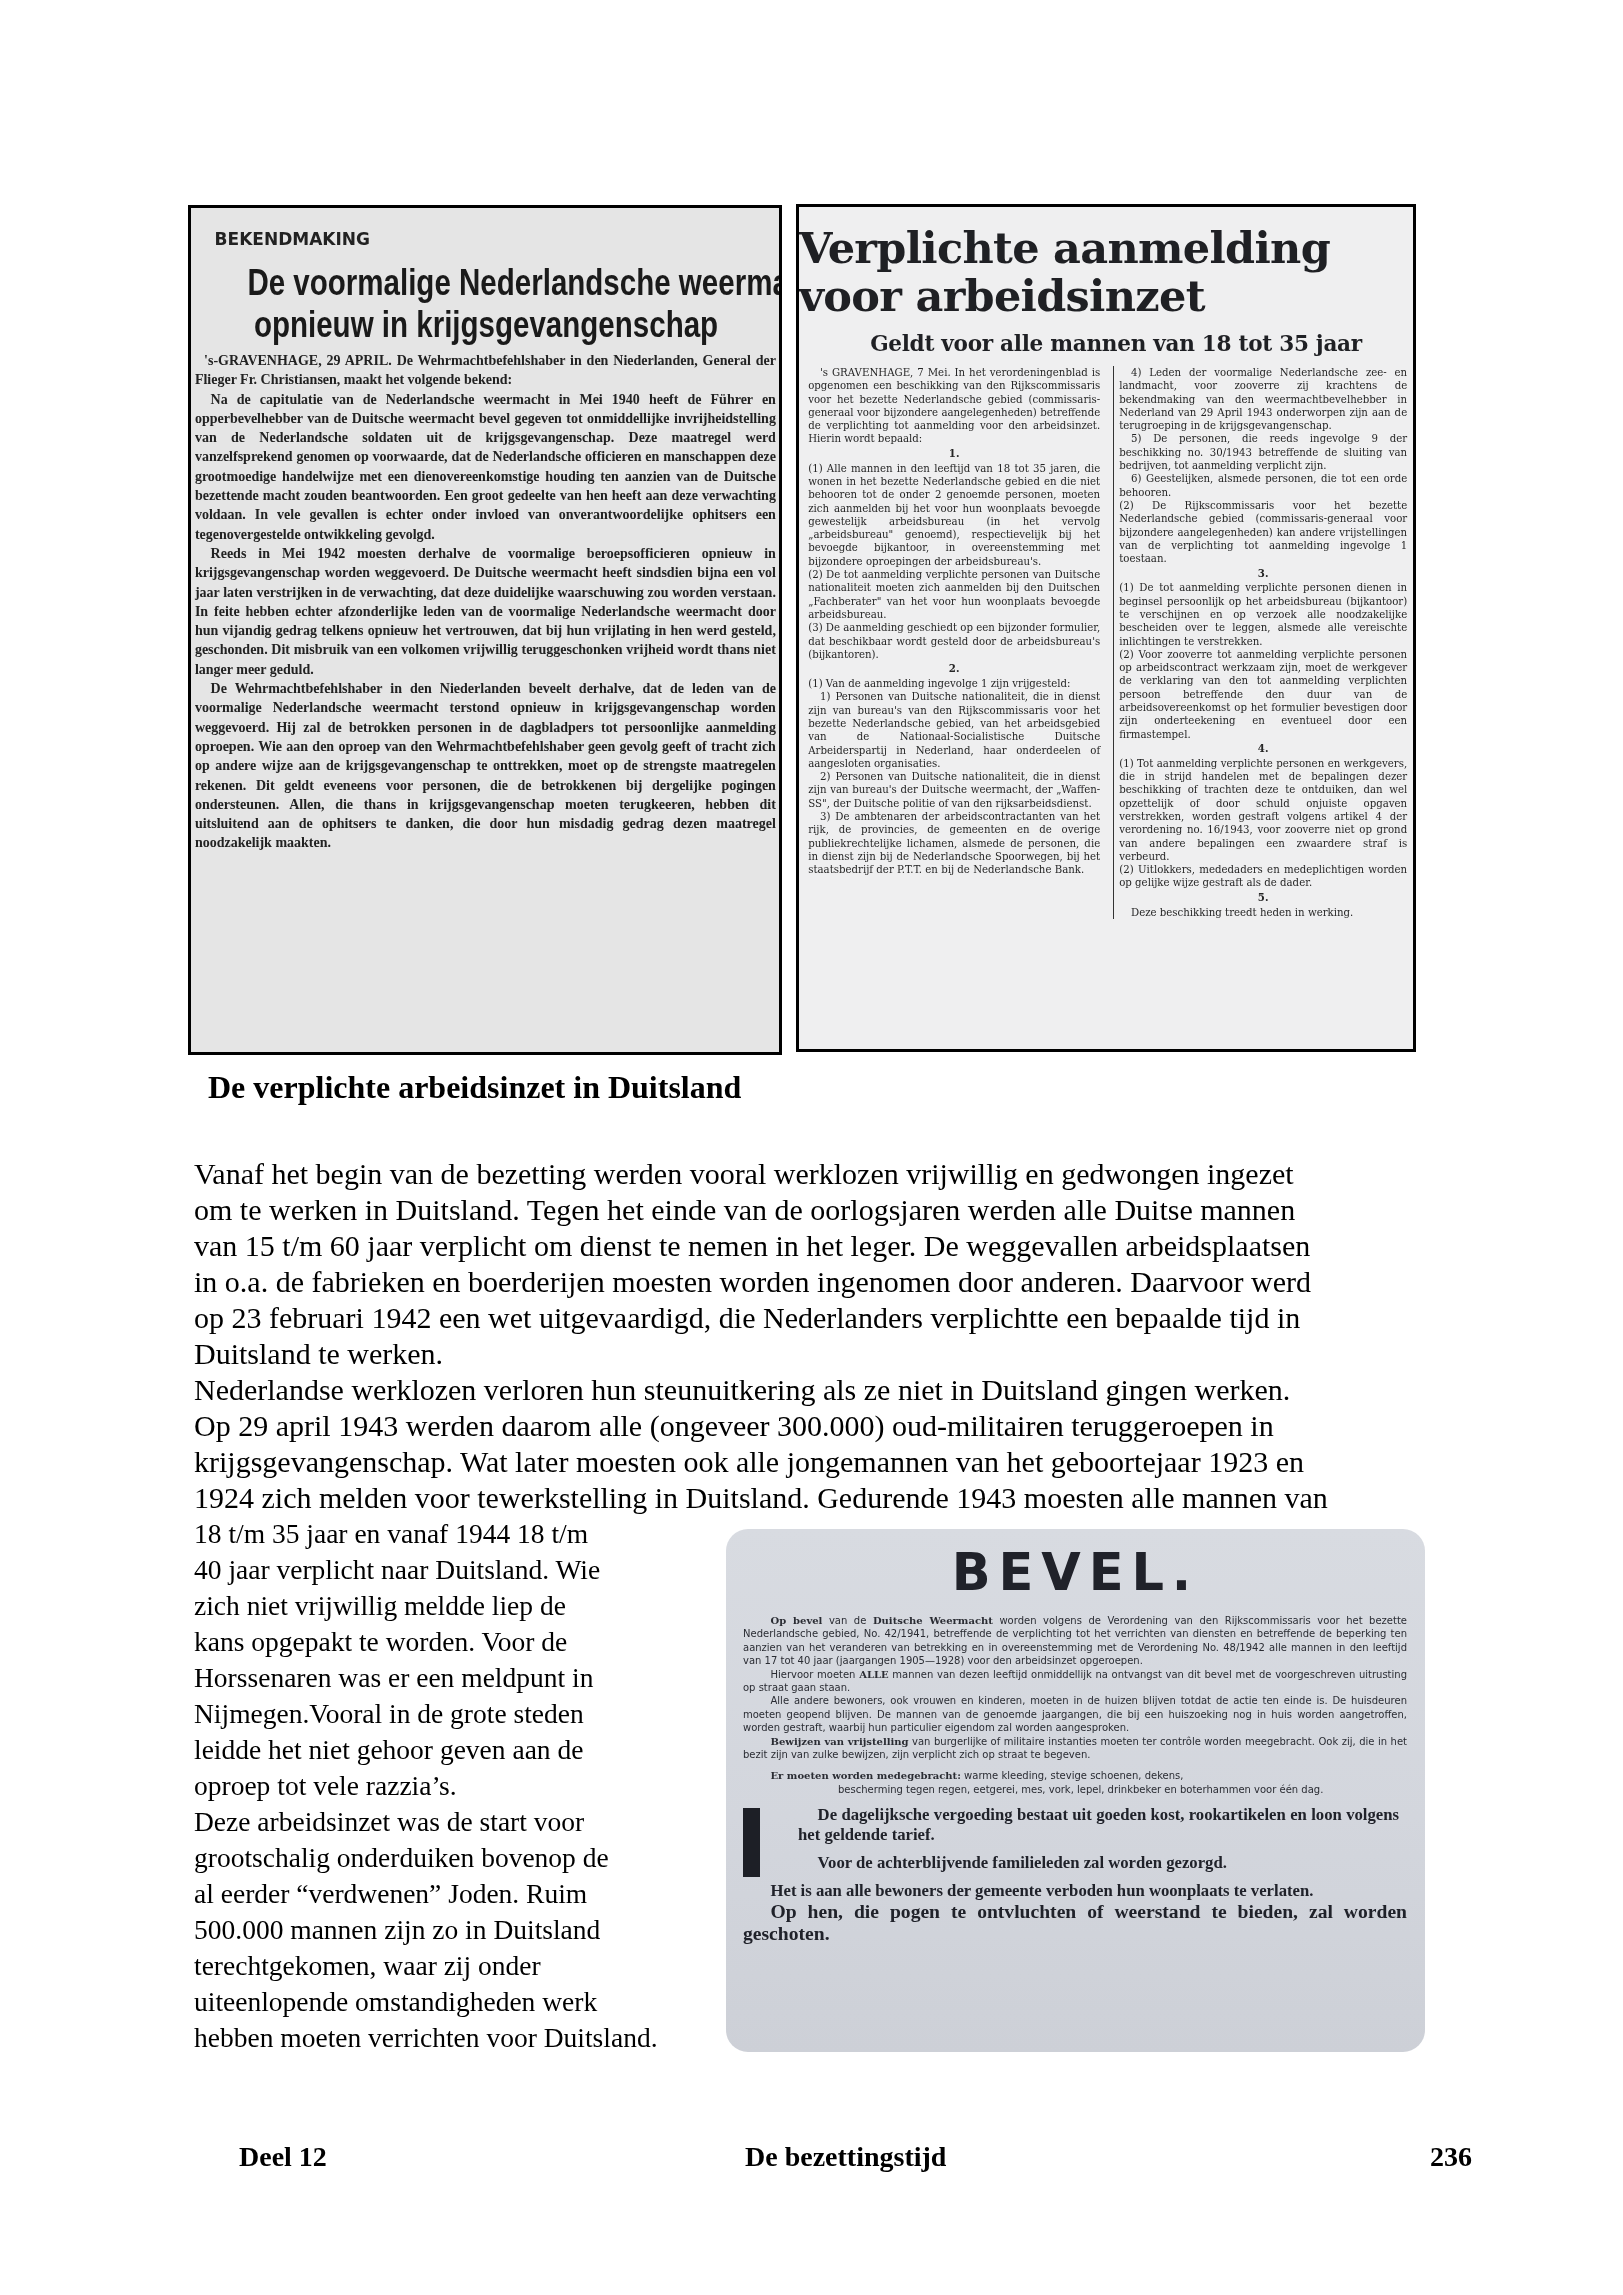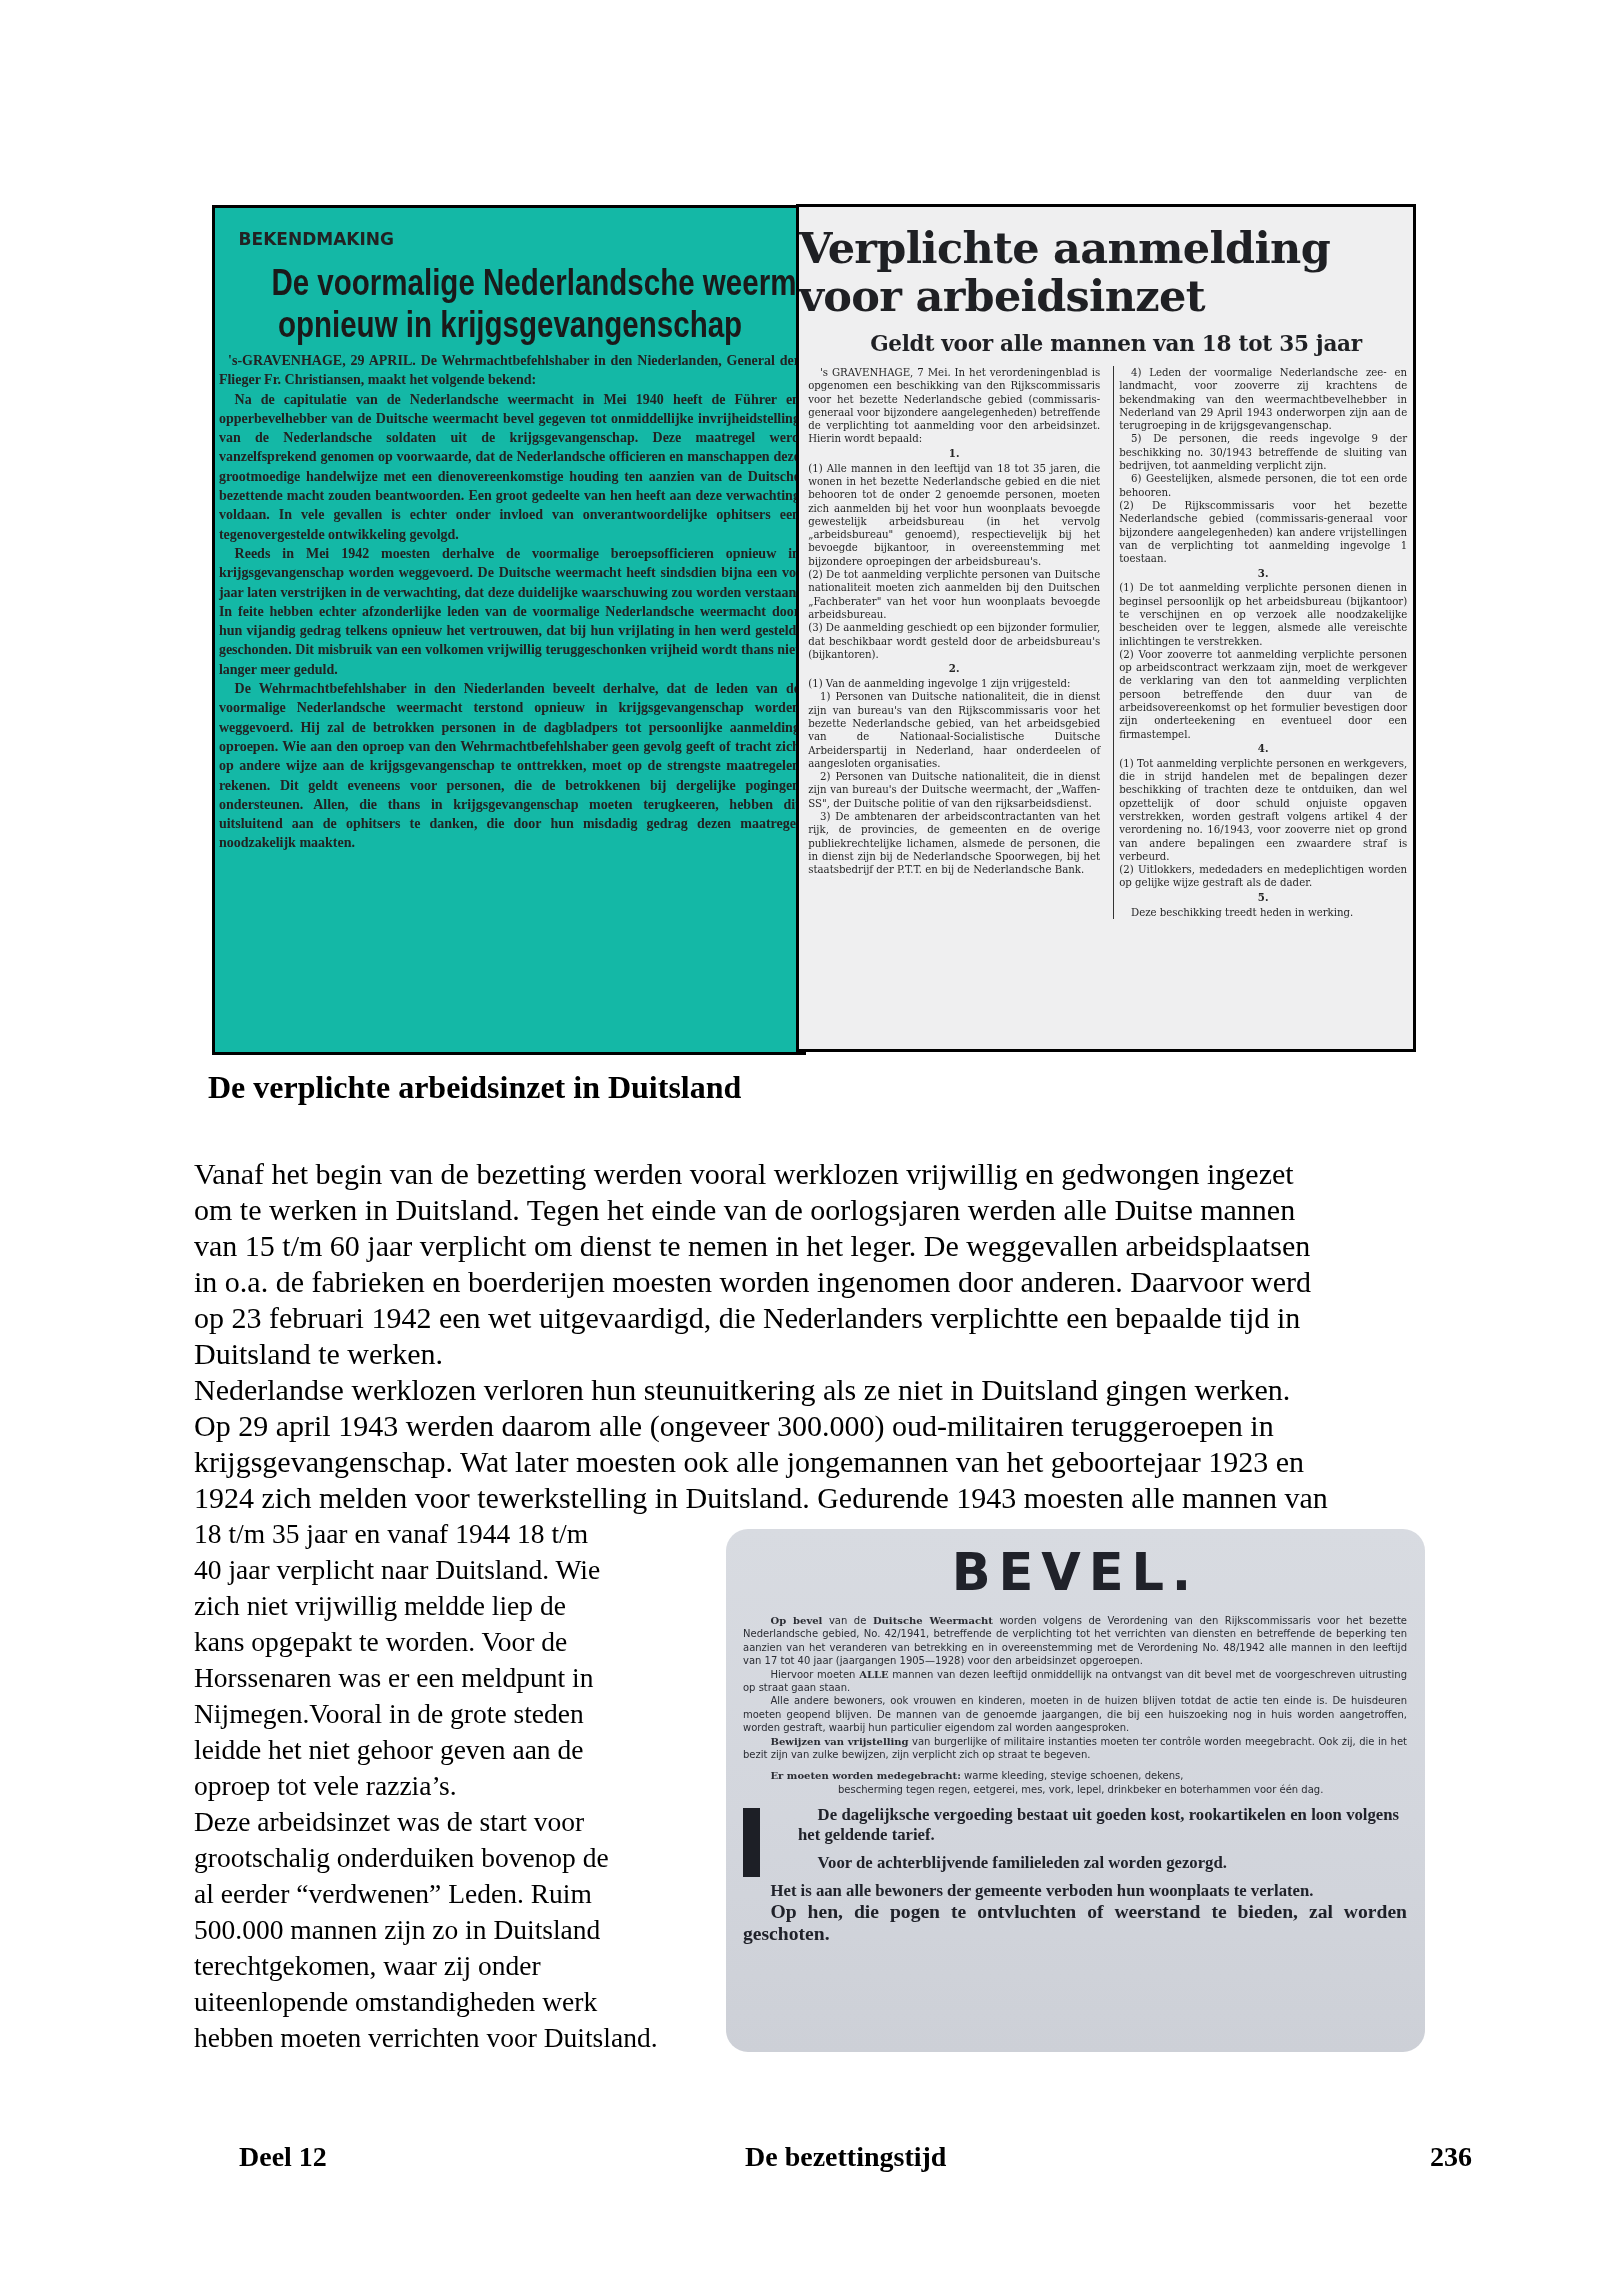--- a/index.html
+++ b/index.html
@@ -3,21 +3,21 @@
 <meta charset="utf-8">
 <style>
   html, body { margin: 0; padding: 0; }
   body {
     width: 1623px; height: 2295px; background: #ffffff; position: relative; overflow: hidden;
     font-family: "Liberation Serif", "DejaVu Serif", serif; color: #000;
   }
   .clip {
     position: absolute; border: 3.3px solid #000; box-sizing: border-box; overflow: hidden;
   }
-  #clip-left { left: 212px; top: 205px; width: 594px; height: 850px; background: #14b8a6; }
+  #clip-left { left: 188px; top: 205px; width: 594px; height: 850px; background: #e5e5e5; }
   #clip-right { left: 796px; top: 204px; width: 620px; height: 848px; background: #efeff0; }
   
   #bek-label { position: absolute; left: 23.6px; top: 21px; font-family: "DejaVu Sans", sans-serif; font-weight: bold; font-size: 17px; color: #222; letter-spacing: 0; }
   #bek-head { position: absolute; left: 3.9px; top: 54px; width: 582px; text-align: center; font-family: "Liberation Sans", sans-serif; font-weight: bold; font-size: 36px; line-height: 42px; color: #1a1a1a; transform: scaleX(0.82); transform-origin: center top; white-space: nowrap; }
   #bek-head span { display: block; }
   #bek-body { position: absolute; left: 3.9px; top: 143px; width: 581px; font-family: "Liberation Serif", serif; font-weight: bold; font-size: 14px; line-height: 19.3px; color: #222; text-align: justify; }
   #bek-body p { margin: 0; text-indent: 15.7px; }
   #bek-body p.first { text-indent: 9.2px; }
   
   #vpl-head { position: absolute; left: 0; top: 17px; width: 614px; text-align: left; font-family: "DejaVu Serif", serif; font-weight: bold; font-size: 43px; line-height: 48px; color: #1f2024; letter-spacing: -0.7px; }
@@ -123,21 +123,21 @@
   <span>18 t/m 35 jaar en vanaf 1944 18 t/m</span>
   <span>40 jaar verplicht naar Duitsland. Wie</span>
   <span>zich niet vrijwillig meldde liep de</span>
   <span>kans opgepakt te worden. Voor de</span>
   <span>Horssenaren was er een meldpunt in</span>
   <span>Nijmegen.Vooral in de grote steden</span>
   <span>leidde het niet gehoor geven aan de</span>
   <span>oproep tot vele razzia’s.</span>
   <span>Deze arbeidsinzet was de start voor</span>
   <span>grootschalig onderduiken bovenop de</span>
-  <span>al eerder “verdwenen” Leden. Ruim</span>
+  <span>al eerder “verdwenen” Joden. Ruim</span>
   <span>500.000 mannen zijn zo in Duitsland</span>
   <span>terechtgekomen, waar zij onder</span>
   <span>uiteenlopende omstandigheden werk</span>
   <span>hebben moeten verrichten voor Duitsland.</span>
 </div>
 
 <div id="poster">
   <div id="poster-title">BEVEL.</div>
   <div id="poster-body">
     <p><b>Op bevel</b><span> van de </span><b>Duitsche Weermacht</b><span> worden volgens de Verordening van den Rijkscommissaris voor het bezette Nederlandsche gebied, No. 42/1941, betreffende de verplichting tot het verrichten van diensten en betreffende de beperking ten aanzien van het veranderen van betrekking en in overeenstemming met de Verordening No. 48/1942 alle mannen in den leeftijd van 17 tot 40 jaar (jaargangen 1905—1928) voor den arbeidsinzet opgeroepen.</span></p>

